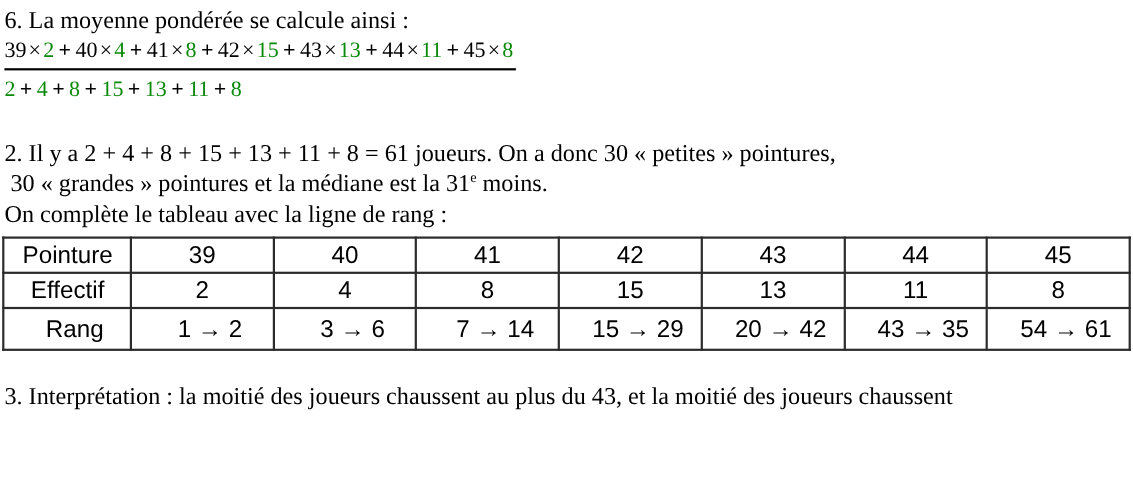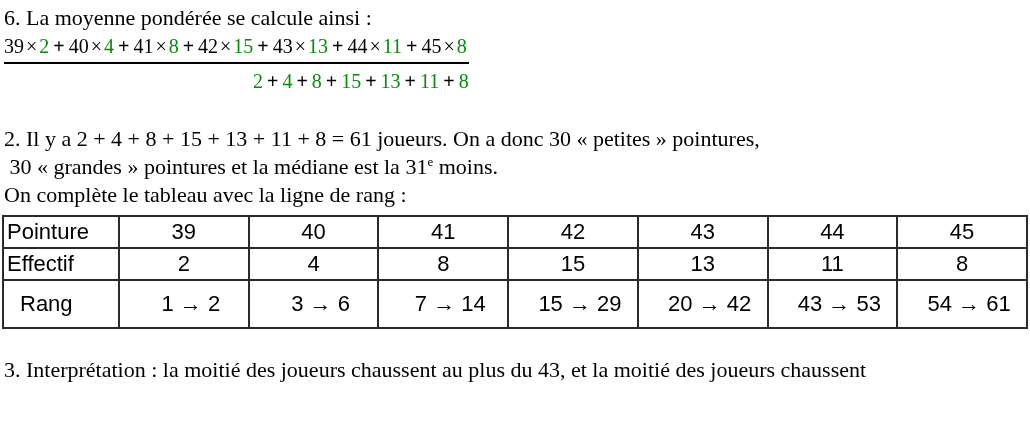--- a/index.html
+++ b/index.html
@@ -20,21 +20,21 @@
   
   .fraction {
     display: inline-block;
     margin: 1px 0 30px 0;
     font-size: 20px;
     line-height: 27px;
     white-space: nowrap;
   }
   .frac-num { padding: 0 2px 1px 0; }
   .frac-bar { height: 2px; background: #000; margin: 1px 0 3px 0; }
-  .frac-den { text-align: right; padding: 1px 0 0 0; }
+  .frac-den { text-align: left; padding: 1px 0 0 0; }
   .green { color: #0a8a0a; }
   .plus { font-weight: bold; margin: 0 4px; }
   .times { margin: 0 2px; }
 
   sup.exp {
     font-size: 13px;
     vertical-align: super;
     line-height: 0;
   }
 
@@ -50,24 +50,24 @@
   table.rank-table td {
     border: 2px solid #2b2b2b;
     height: 32px;
     text-align: center;
     padding: 1px 2px;
     overflow: hidden;
     white-space: nowrap;
   }
   table.rank-table td.label-cell {
     width: 116px;
-    text-align: left;
+    text-align: center;
     padding-left: 3px;
   }
-  table.rank-table tr:last-child td { height: 48px; padding-left: 16px; }
+  table.rank-table tr:last-child td { height: 38px; padding-left: 16px; }
 
   .gap-block { height: 24px; }
 </style>
 </head>
 <body>
 
 <div class="doc">
 
   <div class="line title-line">6. La moyenne pondérée se calcule ainsi :</div>
 
@@ -103,21 +103,21 @@
           <td>11</td>
           <td>8</td>
         </tr>
         <tr>
           <td class="label-cell">Rang</td>
           <td>1 → 2</td>
           <td>3 → 6</td>
           <td>7 → 14</td>
           <td>15 → 29</td>
           <td>20 → 42</td>
-          <td>43 → 53</td>
+          <td>43 → 35</td>
           <td>54 → 61</td>
         </tr>
       </tbody>
   </table>
 
 
   <div class="gap-block"></div>
 
   <div class="line">3. Interprétation : la moitié des joueurs chaussent au plus du 43, et la moitié des joueurs chaussent</div>
 

